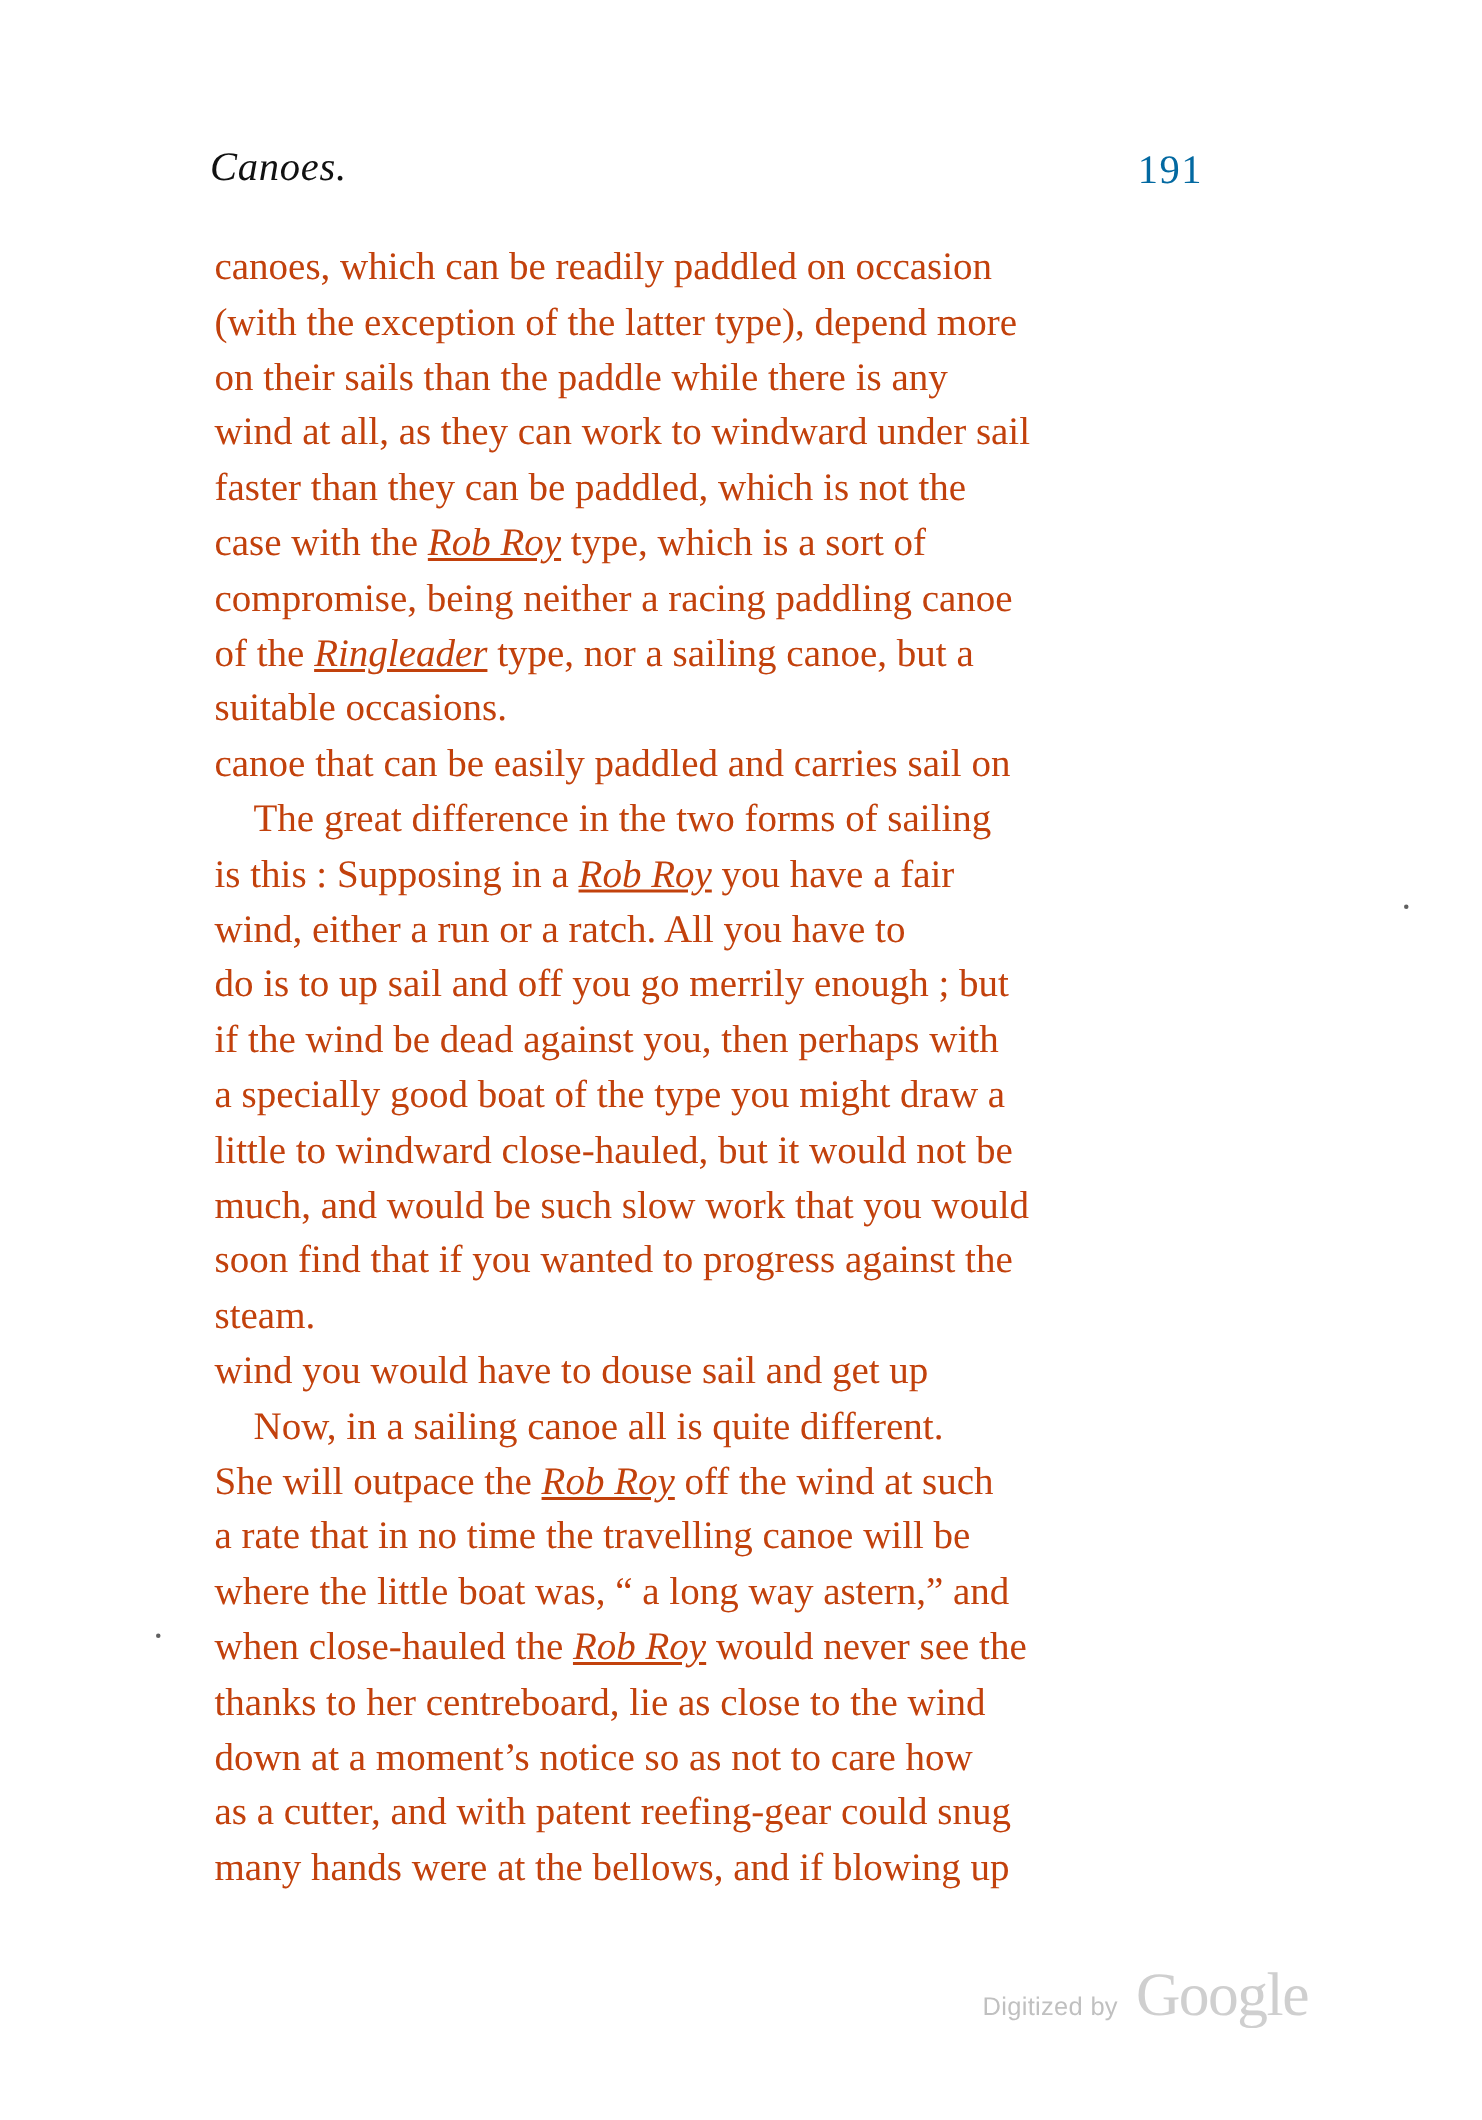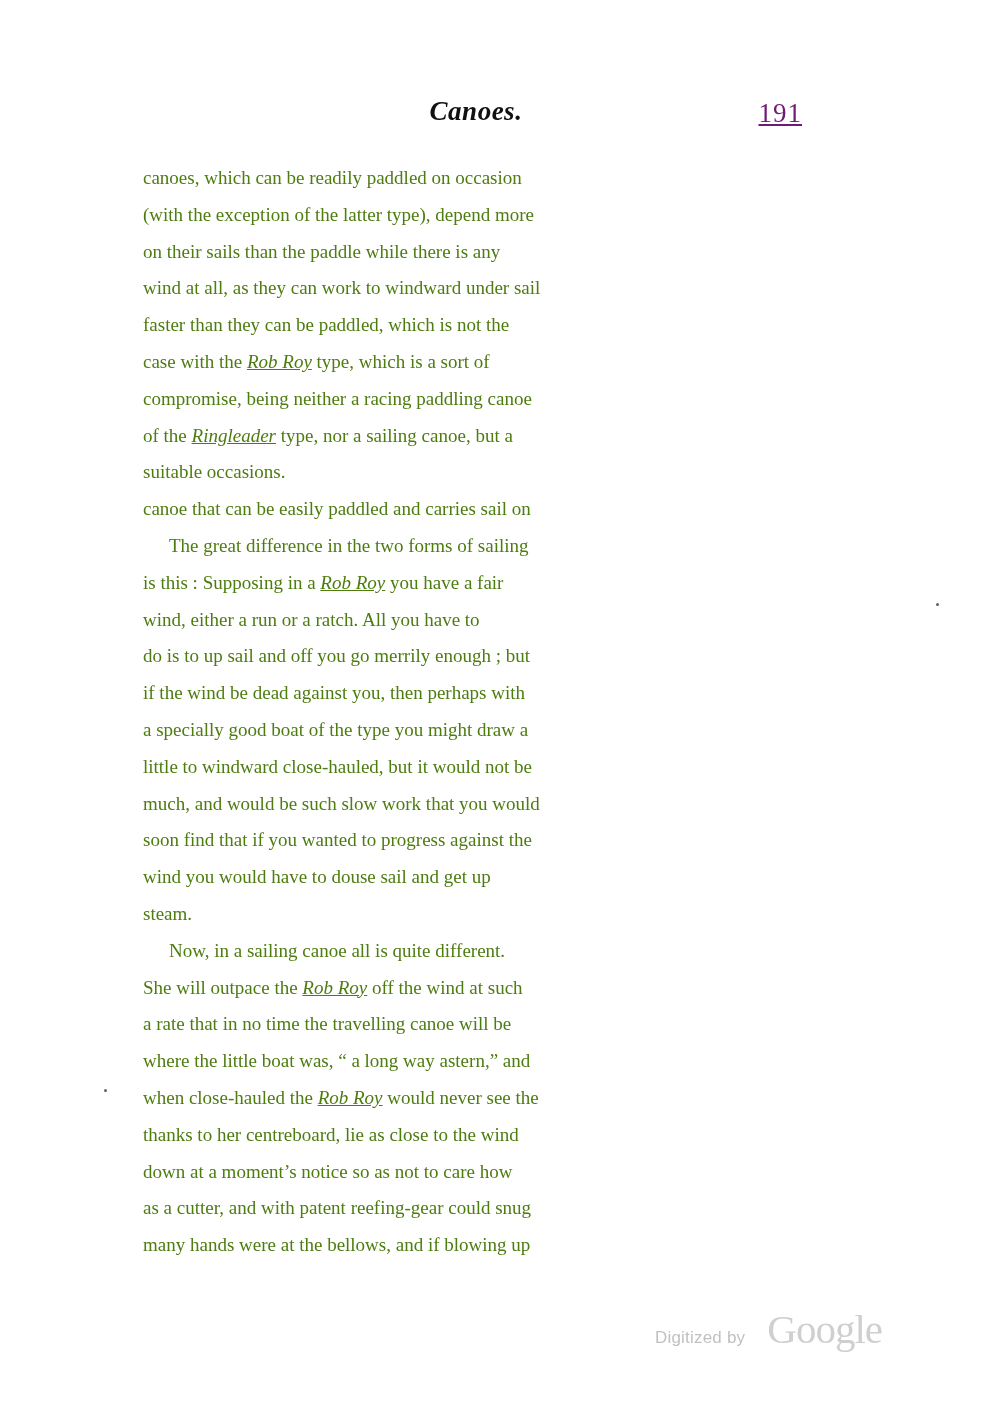--- a/index.html
+++ b/index.html
@@ -26,49 +26,47 @@
     left: 140px;
     top: 96px;
     width: 672px;
     height: 44px;
   }
   .header-title {
     position: absolute;
     left: 0;
     top: 0;
     width: 672px;
-    text-align: center;
+    text-align: left;
     font-style: italic;
     font-size: 27px;
     letter-spacing: 0.5px;
     color: #111;
-    font-weight: bold;
   }
   .header-folio {
     position: absolute;
     right: 10px;
     top: 2px;
     font-size: 27px;
-    color: #701a75;
+    color: #0369a1;
     font-variant: small-caps;
     letter-spacing: 1px;
-    text-decoration: underline;
   }
   .body-text {
     position: absolute;
     left: 143px;
     top: 160px;
     width: 673px;
   }
   .line {
     display: block;
-    font-size: 19px;
+    font-size: 26px;
     line-height: 36.8px;
     white-space: nowrap;
-    color: #4d7c0f;
+    color: #c2410c;
   }
   em {
     font-style: italic;
     text-decoration: underline;
   }
   .indent {
     display: inline-block;
     width: 26px;
   }
   
@@ -83,21 +81,21 @@
   .speck.s1 { left: 936px; top: 603px; }
   .speck.s2 { left: 104px; top: 1089px; }
   .watermark {
     position: absolute;
     left: 655px;
     top: 1305px;
     width: 230px;
     height: 52px;
     display: flex;
     align-items: baseline;
-    gap: 22px;
+    gap: 12px;
     opacity: 0.55;
   }
   .wm-digitized {
     font-family: "Liberation Sans", sans-serif;
     font-size: 17px;
     color: #8d8d8d;
     letter-spacing: 0.2px;
   }
   .wm-google {
     font-family: "Liberation Serif", serif;
@@ -132,22 +130,22 @@
       <div>
         <span class="line"><span class="indent"></span><span>The  great  difference  in the two  forms  of  sailing</span></span>
         <span class="line"><span>is  this :  Supposing  in  a  </span><em>Rob  Roy</em><span>  you  have  a  fair</span></span>
         <span class="line"><span>wind,  either  a  run  or  a  ratch.    All  you  have  to</span></span>
         <span class="line"><span>do is to up sail and  off you go merrily enough ;  but</span></span>
         <span class="line"><span>if the wind be dead  against you, then  perhaps  with</span></span>
         <span class="line"><span>a specially good boat of  the type you  might  draw a</span></span>
         <span class="line"><span>little to windward  close-hauled, but it would  not  be</span></span>
         <span class="line"><span>much, and would  be  such slow work that  you would</span></span>
         <span class="line"><span>soon find that if you wanted to progress against the</span></span>
+        <span class="line"><span>steam.</span></span>
         <span class="line"><span>wind  you  would  have  to  douse  sail  and get  up</span></span>
-        <span class="line"><span>steam.</span></span>
       </div>
       <div>
         <span class="line"><span class="indent"></span><span>Now,  in  a  sailing  canoe  all  is  quite  different.</span></span>
         <span class="line"><span>She will outpace  the </span><em>Rob  Roy</em><span> off  the wind  at  such</span></span>
         <span class="line"><span>a rate  that in  no  time  the travelling  canoe will  be</span></span>
         <span class="line"><span>where  the little  boat was,  “ a long way astern,” and</span></span>
         <span class="line"><span>when close-hauled the </span><em>Rob  Roy</em><span>  would  never see the</span></span>
         <span class="line"><span>thanks  to  her  centreboard, lie as close to  the wind</span></span>
         <span class="line"><span>down  at  a  moment’s  notice  so as  not  to  care  how</span></span>
         <span class="line"><span>as a cutter, and with patent reefing-gear could snug</span></span>

